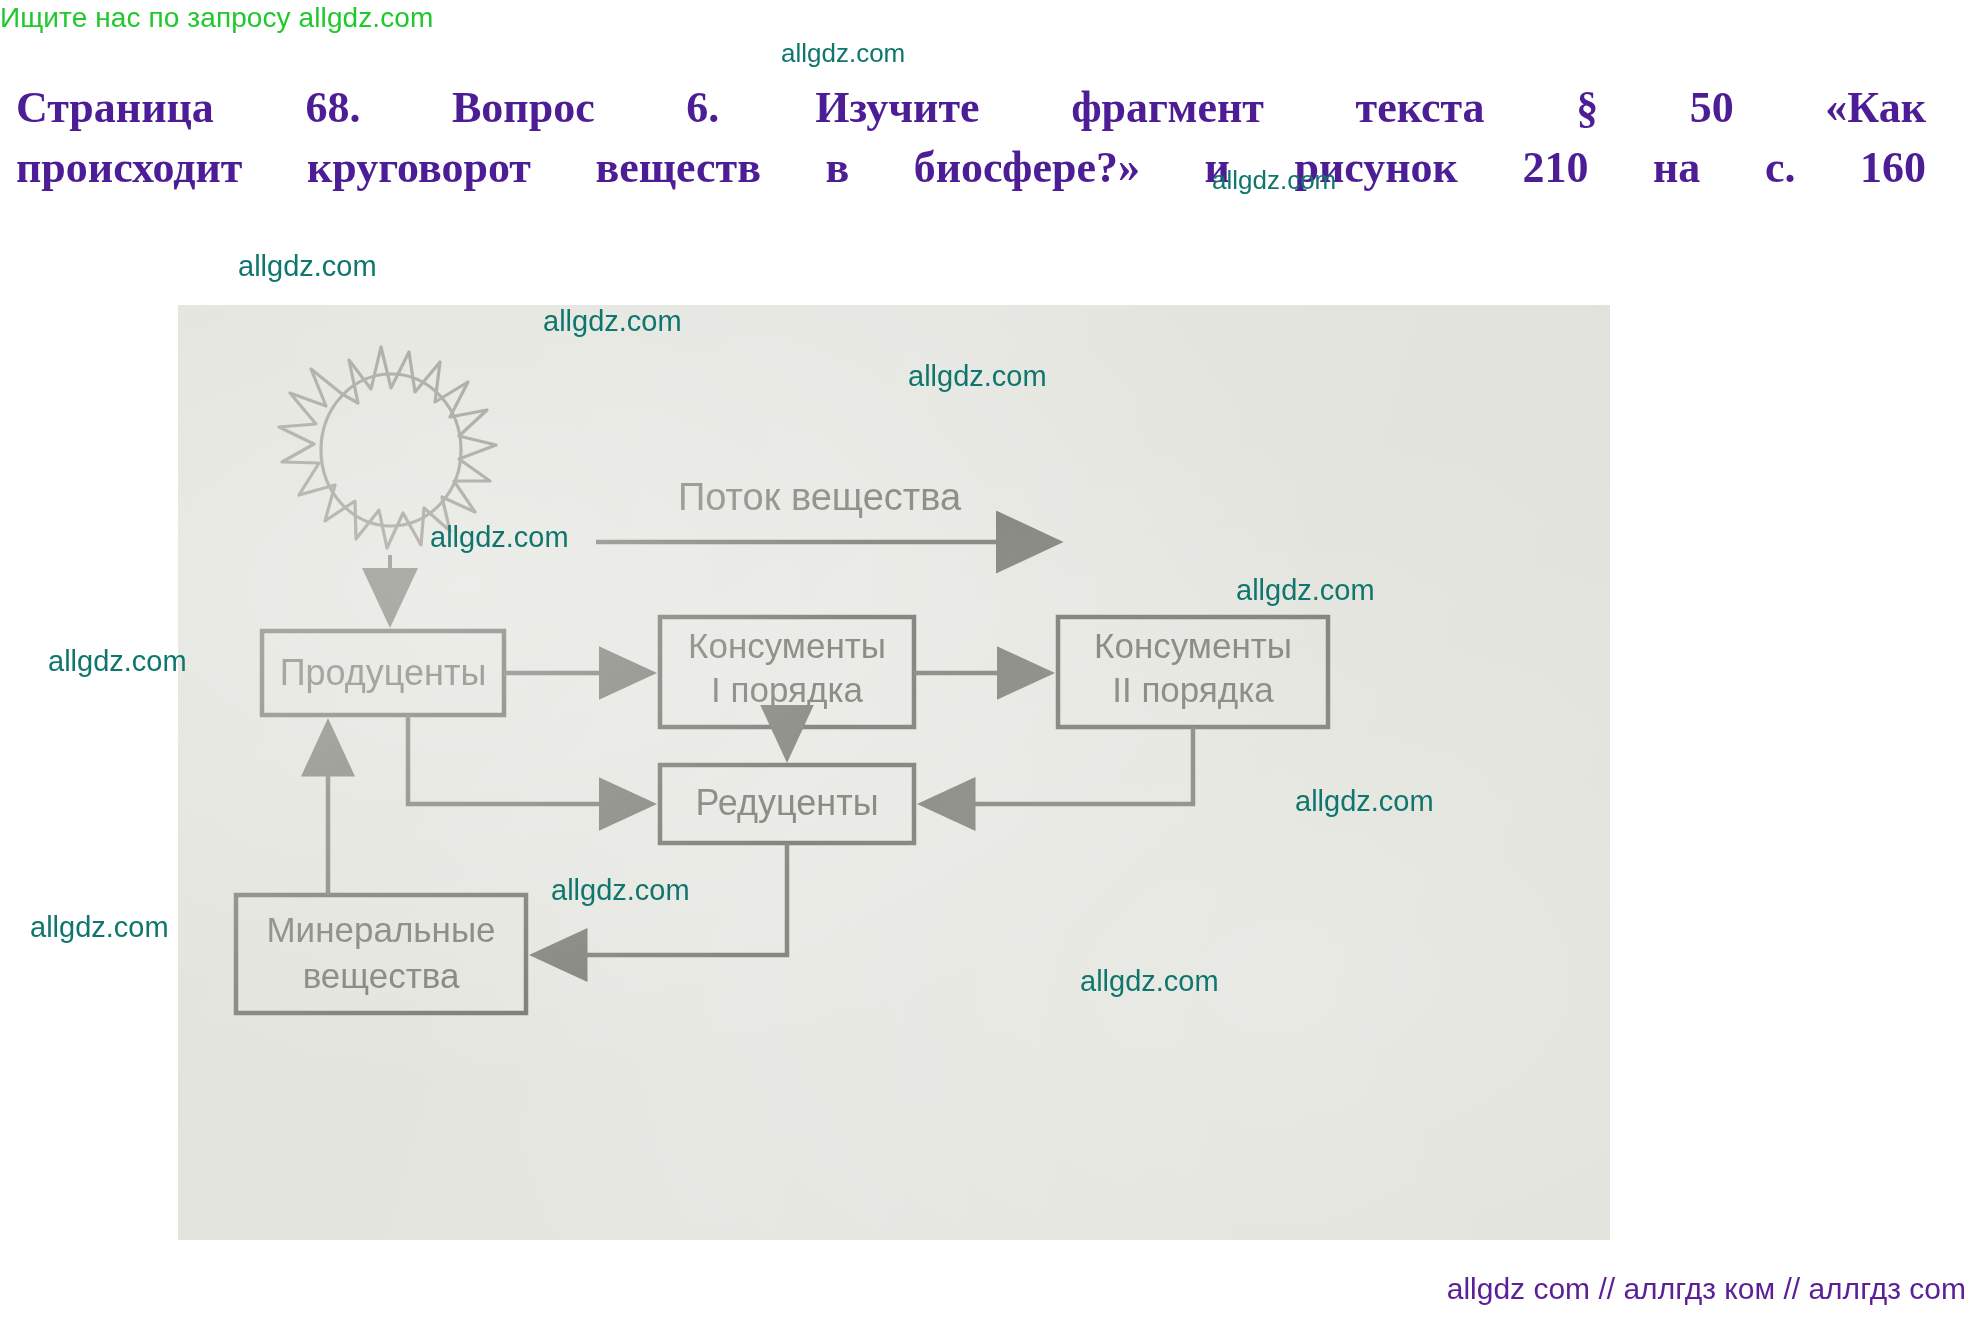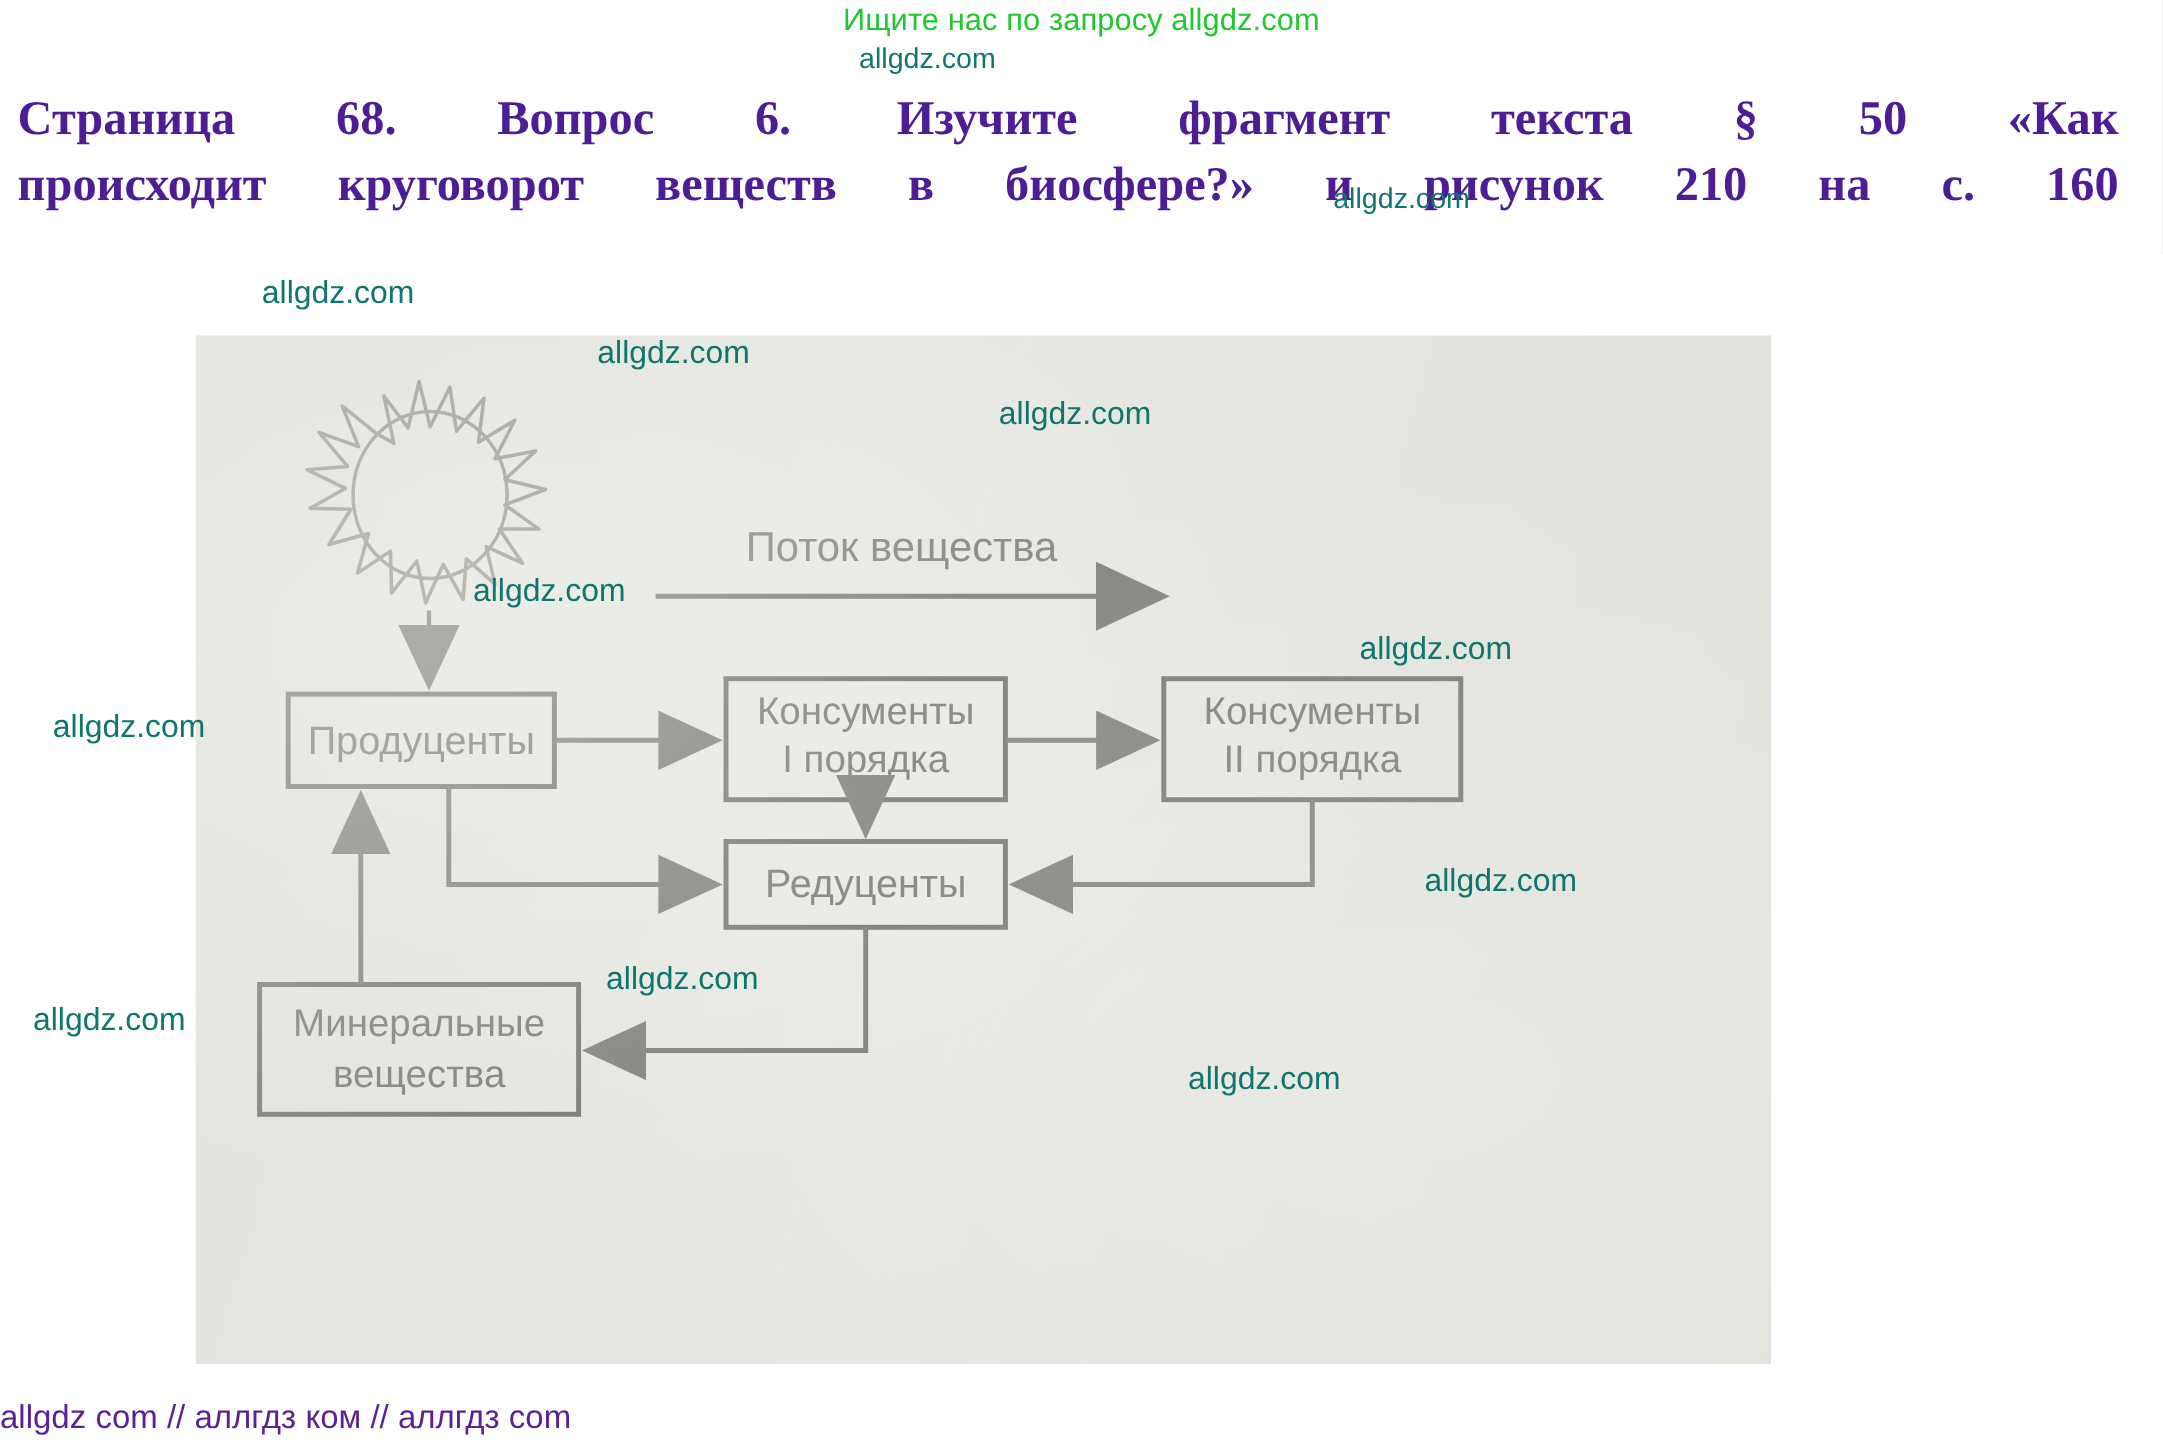--- a/index.html
+++ b/index.html
@@ -8,21 +8,21 @@
     background:#ffffff;
     font-family:"Liberation Sans", sans-serif;
     position:relative;
     overflow:hidden;
   }
   .page{position:relative;width:1966px;height:1321px;}
 
   
   .promo{
     position:absolute;left:0;top:2px;width:1966px;
-    text-align:center;
+    text-align:left;
     color:#1fc92b;
     font-size:28px;
     font-family:"Liberation Sans", sans-serif;
     letter-spacing:0.1px;
     white-space:nowrap;
   }
 
   
   .heading{
     position:absolute;left:16px;top:78px;width:1910px;
@@ -64,21 +64,21 @@
     color:#0f766e;
     font-size:27px;
     font-family:"Liberation Sans", sans-serif;
     white-space:nowrap;
     z-index:6;
   }
 
   
   .footer{
     position:absolute;left:0;top:1272px;width:1966px;
-    text-align:left;
+    text-align:right;
     color:#5b1f96;
     font-size:30px;
     font-family:"Liberation Sans", sans-serif;
     white-space:nowrap;
   }
 </style>
 </head>
 <body>
 
 <div class="page">

